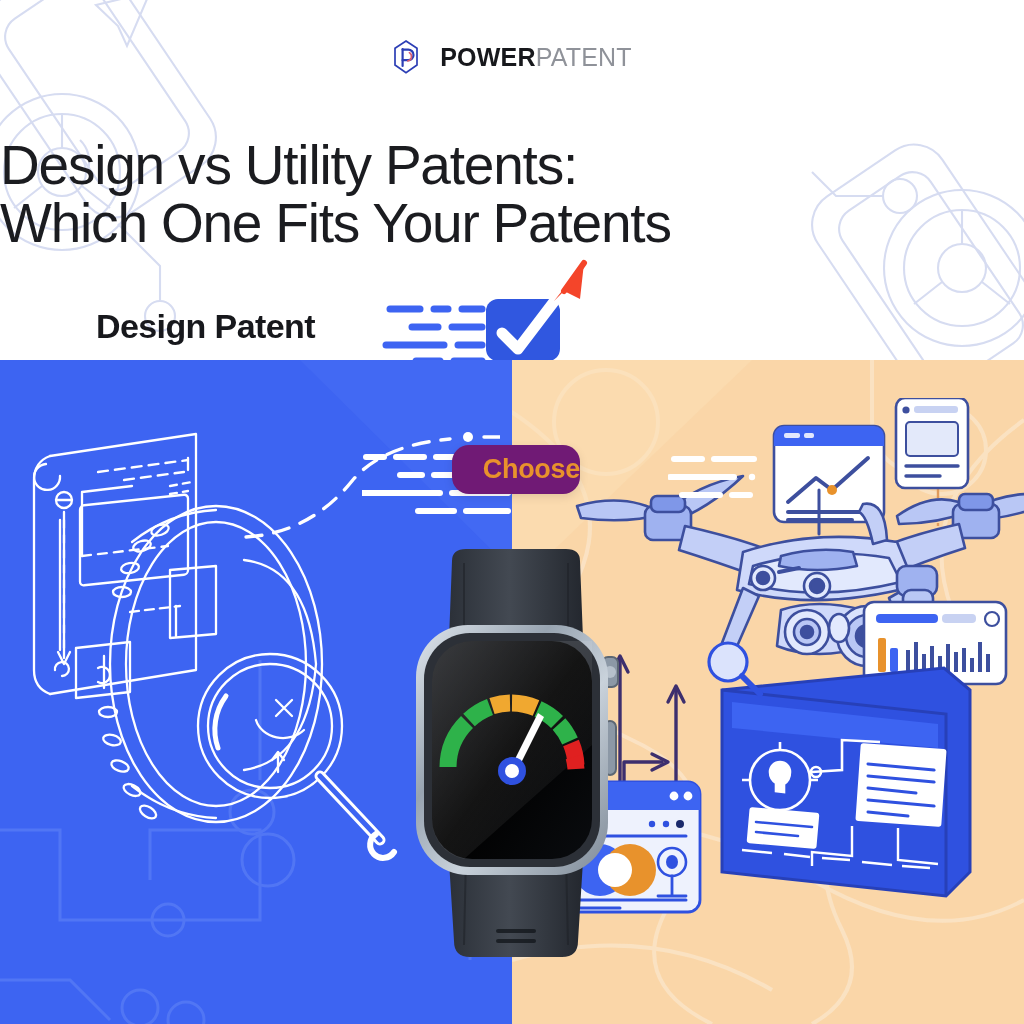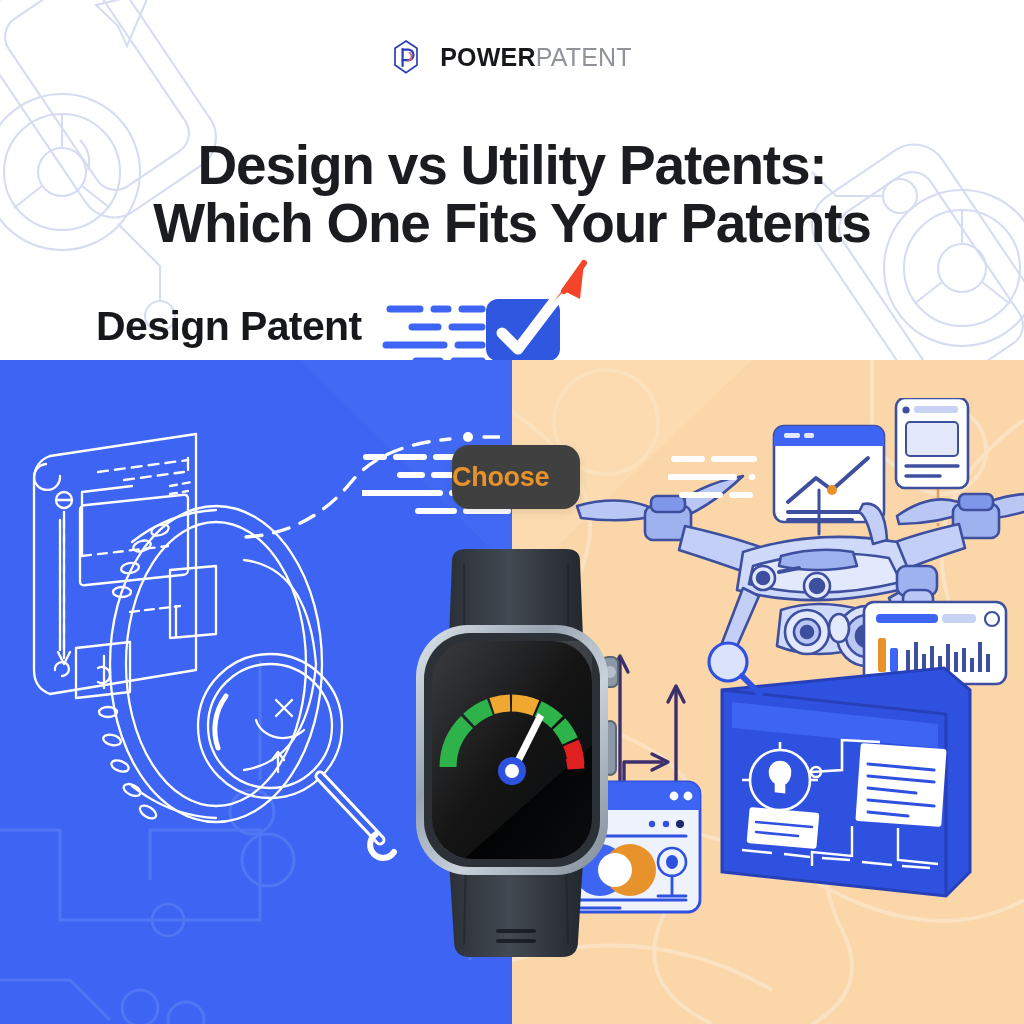--- a/index.html
+++ b/index.html
@@ -14,44 +14,44 @@
   .header{position:absolute;left:0;top:0;width:1024px;height:360px;background:#ffffff;overflow:hidden;}
   .header-watermark{position:absolute;left:0;top:0;width:1024px;height:360px;}
 
   .logo{position:absolute;left:0;top:36px;width:1024px;height:42px;
         display:flex;align-items:center;justify-content:center;gap:20px;}
   .logo-mark{width:28px;height:36px;display:block;}
   .logo-text{font-size:25px;letter-spacing:.2px;line-height:1;white-space:nowrap;}
   .logo-text .lt-bold{font-weight:bold;color:#17181c;}
   .logo-text .lt-light{font-weight:normal;color:#8f9299;}
 
-  .title{position:absolute;left:0;top:100px;width:1024px;text-align:center;
-         color:#1b1c20;font-weight:bold;font-size:55px;line-height:1.05;
+  .title{position:absolute;left:0;top:100px;width:1024px;
+         color:#1b1c20;font-weight:normal;font-size:55px;line-height:1.05;
          letter-spacing:-1.2px;}
   .title .l2{display:block;}
 
   .subrow{position:absolute;left:0;top:288px;width:1024px;height:76px;}
   .sublabel{position:absolute;top:0;height:76px;display:flex;align-items:center;
-            font-weight:bold;font-size:41px;color:#17181c;letter-spacing:-.6px;}
+            font-weight:bold;font-size:34px;color:#17181c;letter-spacing:-.6px;}
   .sublabel.left{left:96px;}
   .sublabel.right{left:672px;}
 
   .check-badge{position:absolute;left:378px;top:255px;width:212px;height:108px;}
 
   
   .panels{position:absolute;left:0;top:360px;width:1024px;height:664px;}
   .panel{position:absolute;top:0;height:664px;overflow:hidden;}
   .panel-left{left:0;width:512px;background:#3d64f2;}
   .panel-right{left:512px;width:512px;background:#fad6a8;}
   .panel-art{position:absolute;left:0;top:0;}
 
   
   .choose-wrap{position:absolute;left:0;top:85px;width:1024px;height:70px;}
-  .choose-badge{position:absolute;left:452px;top:0;width:128px;height:64px;
-      background:#404040;border-radius:17px;display:flex;align-items:center;justify-content:flex-start;
+  .choose-badge{position:absolute;left:452px;top:0;width:128px;height:49px;
+      background:#701a75;border-radius:17px;display:flex;align-items:center;justify-content:flex-end;
       box-shadow:0 3px 10px rgba(0,0,0,.10);}
   .choose-badge span{font-weight:bold;font-size:27px;color:#e8922c;letter-spacing:-.3px;}
   .choose-lines{position:absolute;top:0;}
 
   
   .watch{position:absolute;left:402px;top:185px;width:228px;height:420px;}
 </style>
 </head>
 <body>
 

